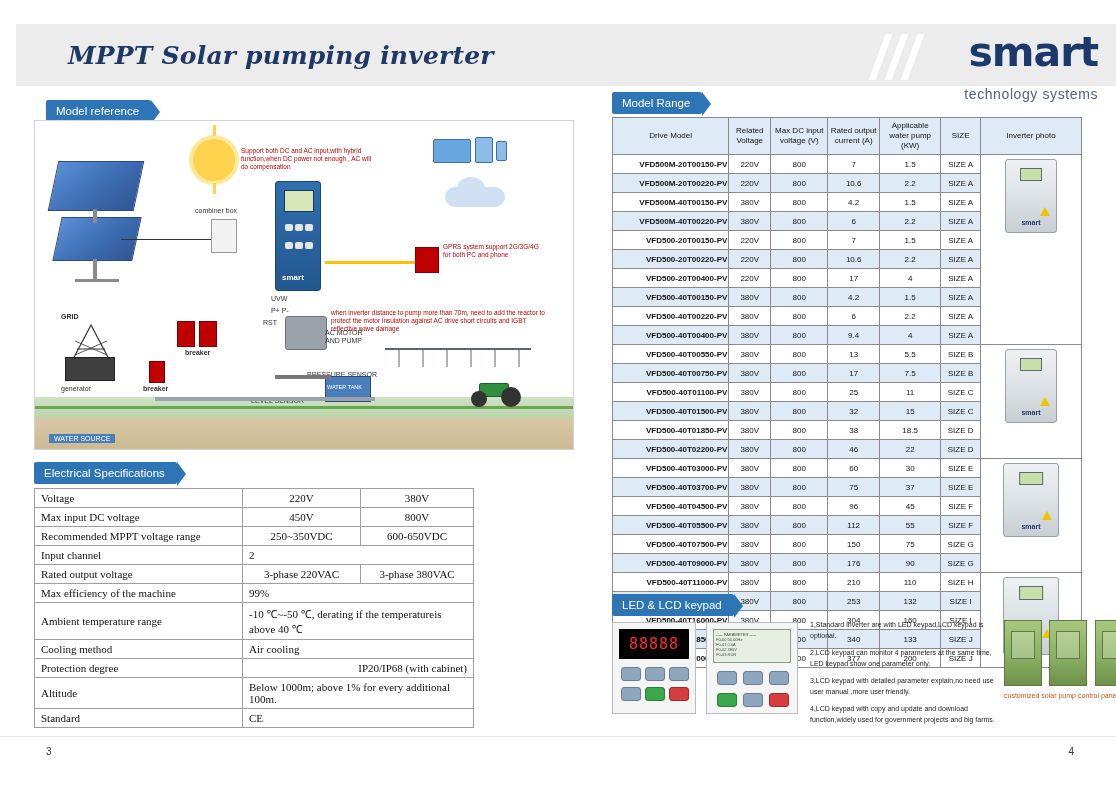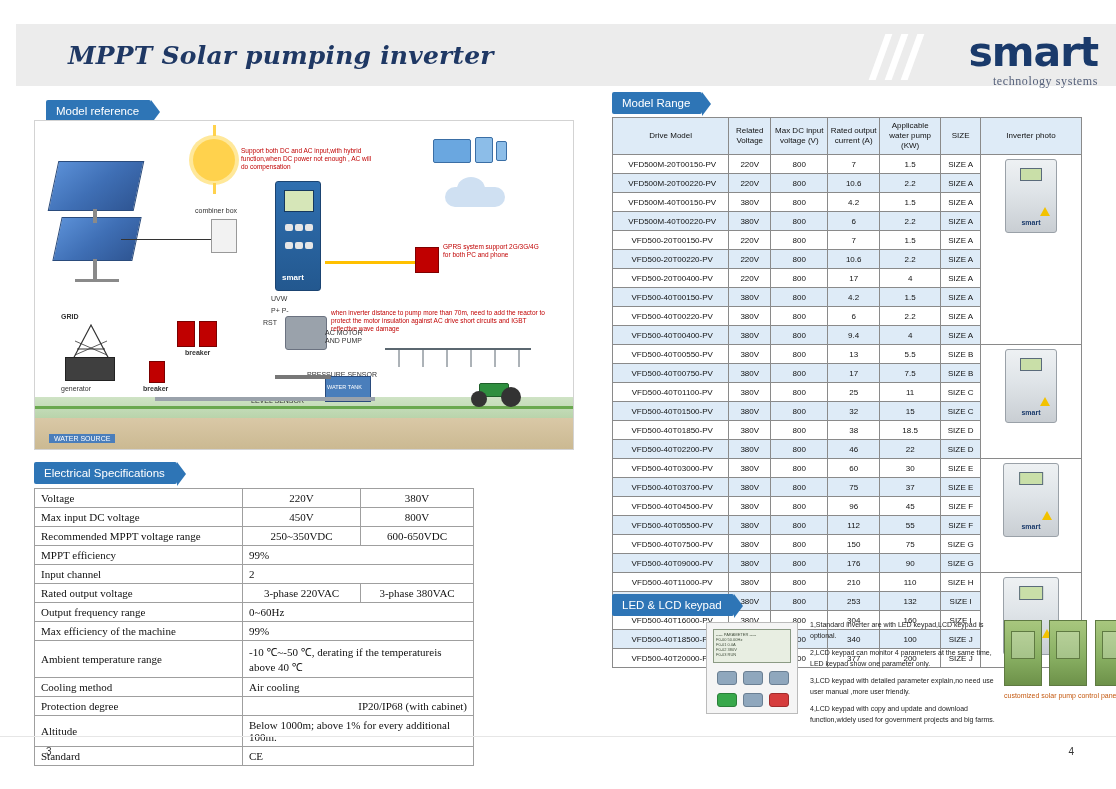--- a/index.html
+++ b/index.html
@@ -47,25 +47,24 @@
   }
   .brand-name {
     font-family: "DejaVu Sans", sans-serif;
     font-size: 41px;
     font-weight: bold;
     color: #1a3a6b;
     line-height: 40px;
     letter-spacing: -1px;
   }
   .brand-sub {
-    font-size: 12px;
+    font-size: 14px;
     color: #55607a;
     letter-spacing: 0.6px;
-    margin-top: 2px;
-    font-family: Liberation Serif, serif;
+    margin-top: 14px;
   }
   
   .tab {
     position: absolute;
     background: #2e75b6;
     color: #ffffff;
     font-size: 11.5px;
     padding: 5px 12px 5px 10px;
     border-radius: 2px;
     white-space: nowrap;
@@ -165,21 +164,21 @@
     padding: 3px 1px;
     line-height: 10px;
   }
   .mrange td {
     border: 1px solid #8a8a8a;
     text-align: center;
     padding: 2px 1px;
     height: 19px;
     font-size: 8px;
   }
-  .mrange td.model { text-align: center; padding-left: 4px; font-size: 8px; }
+  .mrange td.model { text-align: right; padding-left: 4px; font-size: 8px; font-weight: bold; }
   .mrange tr.alt td { background: #deebf7; }
   .photo-cell { background: #ffffff !important; vertical-align: top; padding: 0 !important; }
   .drive-img {
     margin: 4px auto;
     background: linear-gradient(180deg,#eef1f3 0%, #dfe4e8 45%, #c9ced3 100%);
     border: 1px solid #9aa1a8;
     border-radius: 3px;
     position: relative;
   }
   .drive-screen { position:absolute; left:50%; transform:translateX(-50%); top:8px; width:44%; height:18%; background:#c9dfa8; border:1px solid #5a6b7a;}
@@ -377,35 +376,27 @@
           <td class="k">Max input DC voltage</td>
           <td class="c">450V</td>
           <td class="c">800V</td>
         </tr>
         <tr>
           <td class="k">Recommended MPPT voltage range</td>
           <td class="c">250~350VDC</td>
           <td class="c">600-650VDC</td>
         </tr>
         <tr>
-          <td class="k">MPPT efficiency</td>
-          <td class="c" colspan="2" style="text-align: left;">99%</td>
-        </tr>
-        <tr>
           <td class="k">Input channel</td>
           <td class="c" colspan="2" style="text-align: left;">2</td>
         </tr>
         <tr>
           <td class="k">Rated output voltage</td>
           <td class="c">3-phase 220VAC</td>
           <td class="c">3-phase 380VAC</td>
-        </tr>
-        <tr>
-          <td class="k">Output frequency range</td>
-          <td class="c" colspan="2" style="text-align: left;">0~60Hz</td>
         </tr>
         <tr>
           <td class="k">Max efficiency of the machine</td>
           <td class="c" colspan="2" style="text-align: left;">99%</td>
         </tr>
         <tr>
           <td class="k">Ambient temperature range</td>
           <td class="c" colspan="2" style="text-align: left;">-10 ℃~-50 ℃, derating if the temperatureis above 40 ℃</td>
         </tr>
         <tr>
@@ -671,36 +662,45 @@
           <td>800</td>
           <td>304</td>
           <td>160</td>
           <td>SIZE I</td>
         </tr>
         <tr class="alt">
           <td class="model">VFD500-40T18500-PV</td>
           <td>380V</td>
           <td>800</td>
           <td>340</td>
-          <td>100</td>
+          <td>133</td>
           <td>SIZE J</td>
         </tr>
         <tr>
           <td class="model">VFD500-40T20000-PV</td>
           <td>380V</td>
           <td>800</td>
           <td>377</td>
           <td>200</td>
           <td>SIZE J</td>
         </tr>
       </tbody>
   </table>
 
   <div class="tab led-tab">LED &amp; LCD keypad</div>
   <div class="keypad-area">
+    <div class="kp-led">
+      <div class="kp-led-screen">88888</div>
+      <div class="kp-btn" style="left:8px;top:44px;"></div>
+      <div class="kp-btn" style="left:32px;top:44px;"></div>
+      <div class="kp-btn" style="left:56px;top:44px;"></div>
+      <div class="kp-btn" style="left:8px;top:64px;"></div>
+      <div class="kp-btn green" style="left:32px;top:64px;"></div>
+      <div class="kp-btn red" style="left:56px;top:64px;"></div>
+    </div>
     <div class="kp-lcd">
       <div class="kp-lcd-screen" style="white-space:pre-line;">----- PARAMETER -----
 F0-00   50.00Hz
 F0-01   0.0A
 F0-02   380V
 F0-03   RUN</div>
       <div class="kp-btn" style="left:10px;top:48px;"></div>
       <div class="kp-btn" style="left:36px;top:48px;"></div>
       <div class="kp-btn" style="left:62px;top:48px;"></div>
       <div class="kp-btn green" style="left:10px;top:70px;"></div>

